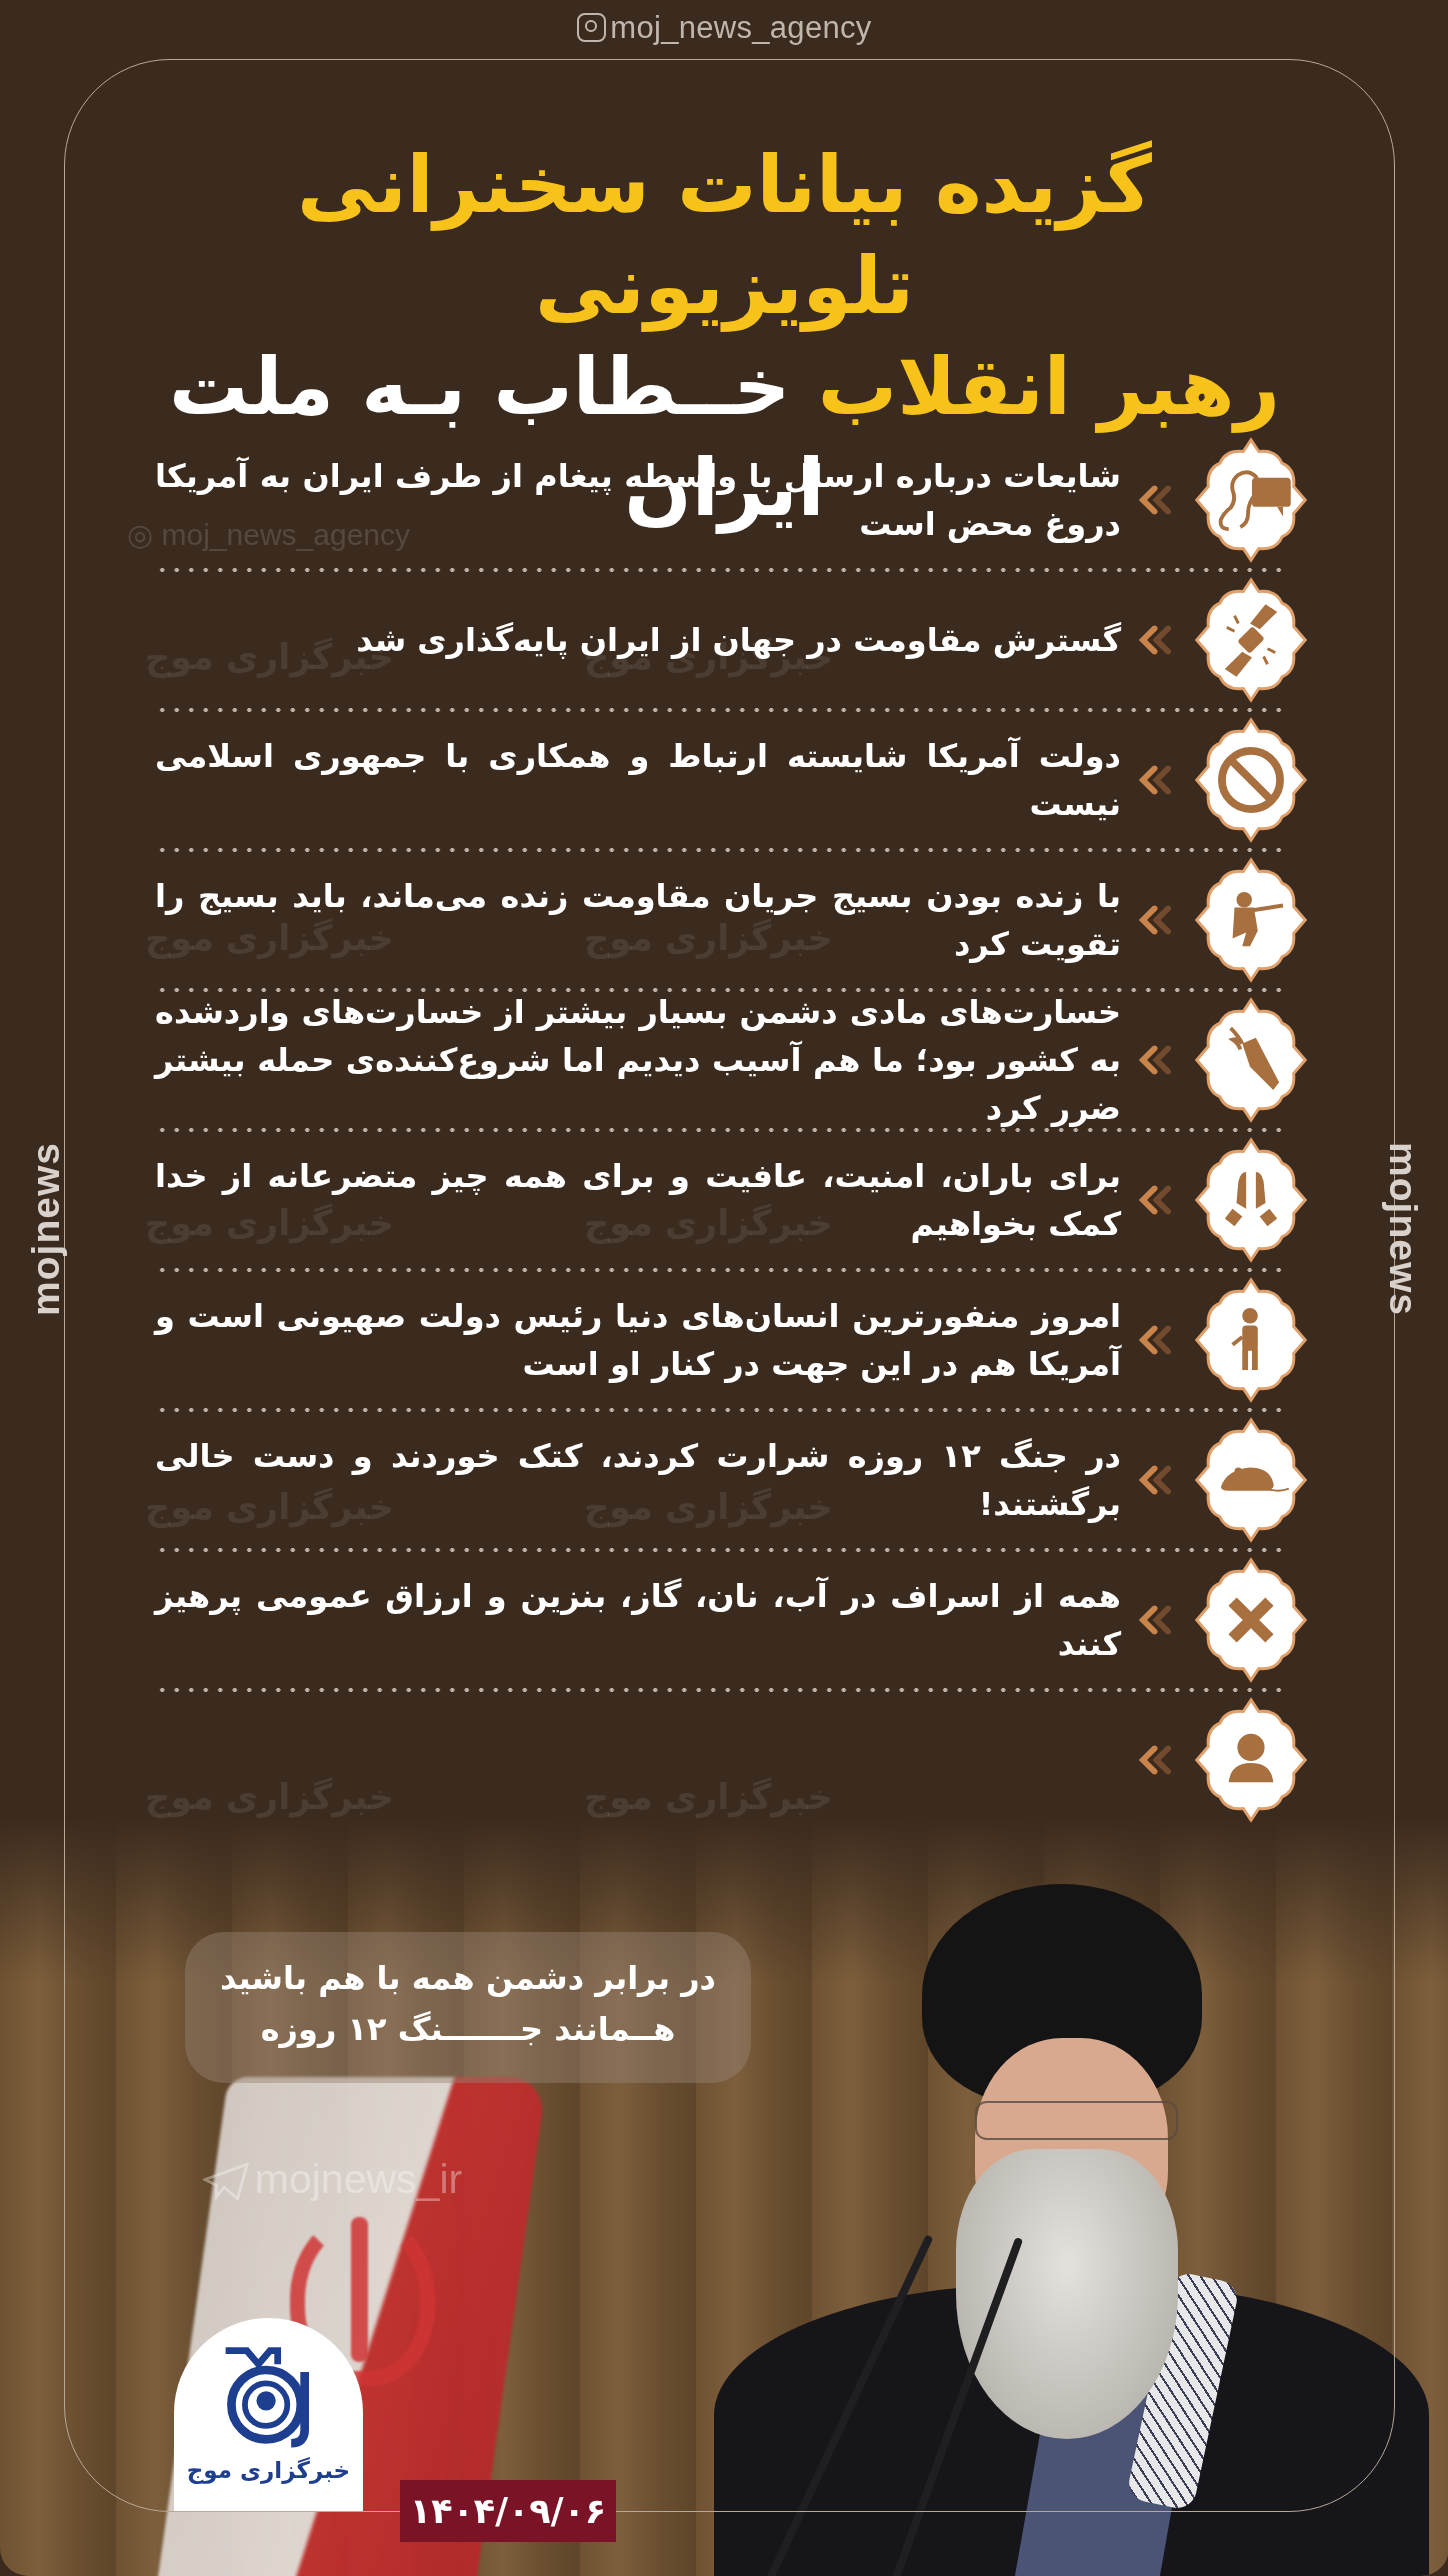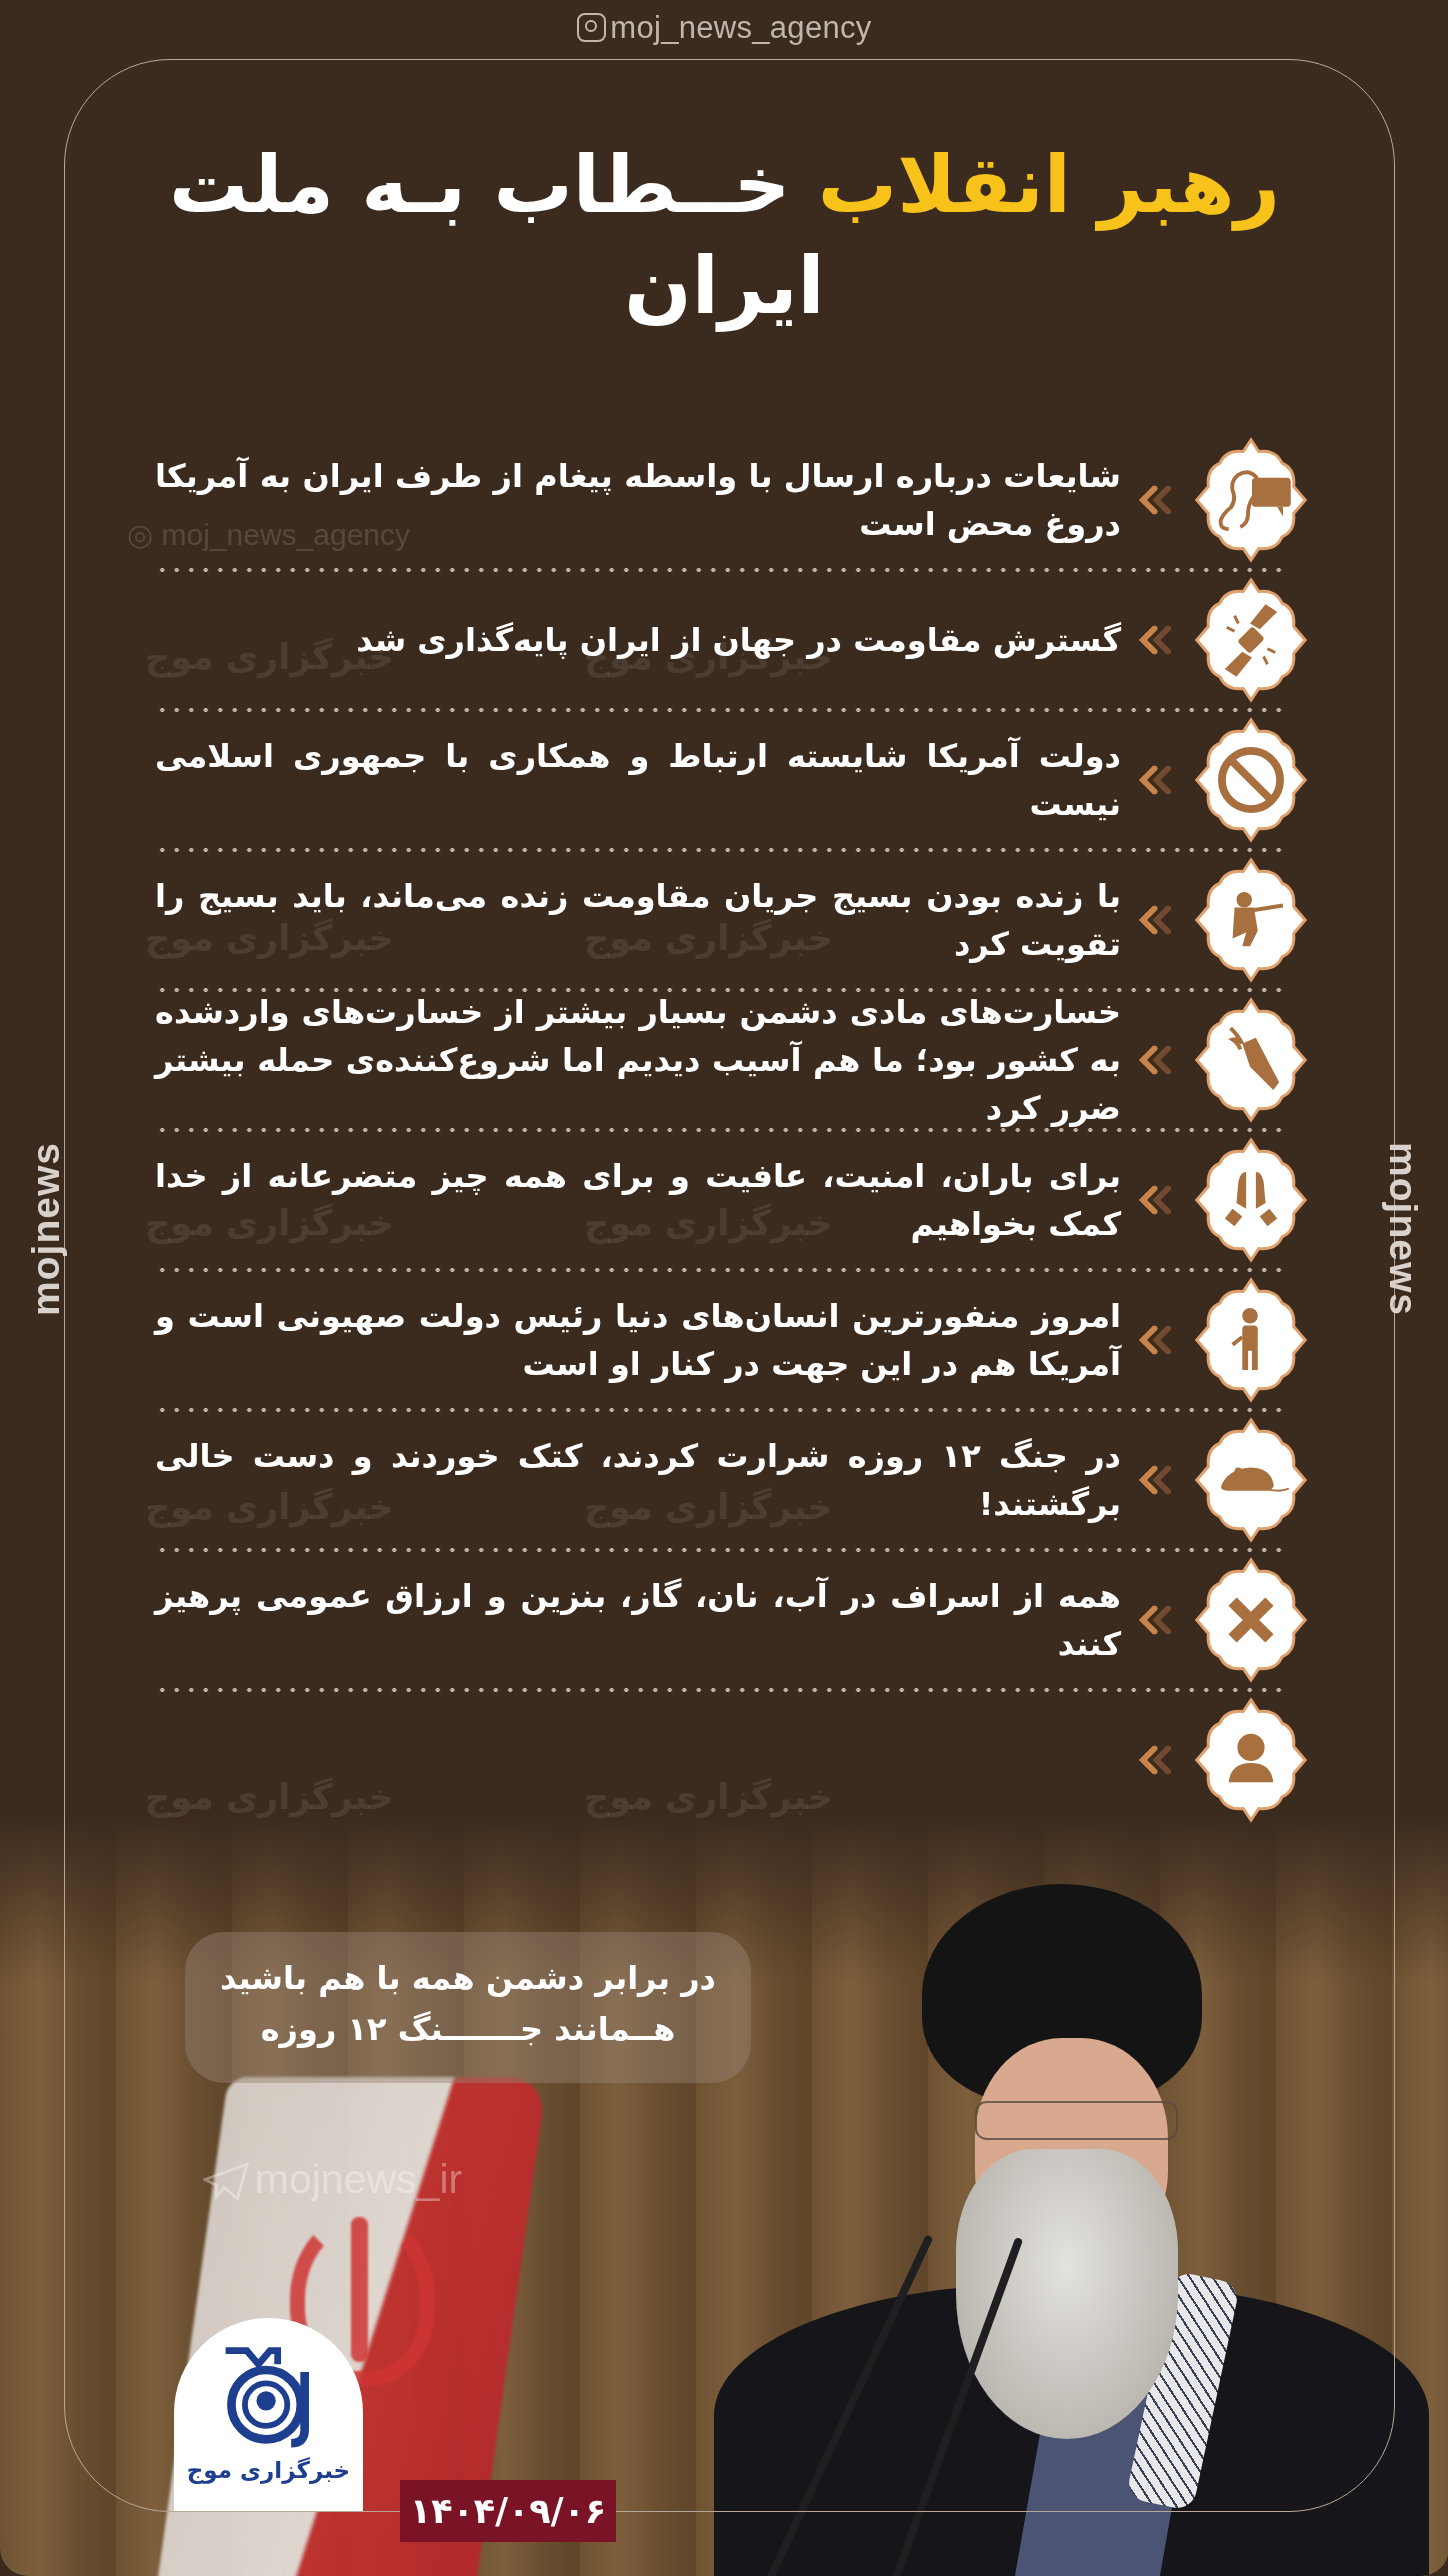--- a/index.html
+++ b/index.html
@@ -100,20 +100,21 @@
   <div class="frame"></div>
 
   <div class="top-handle">
     <span class="ig"></span><span>moj_news_agency</span>
   </div>
 
   <div class="side-label side-left">mojnews</div>
   <div class="side-label side-right">mojnews</div>
 
   <div class="title">
+    <span class="l1">گزیده بیانات سخنرانی تلویزیونی</span>
     <span class="l2">
       <span class="y">رهبر انقلاب</span>
       <span class="w">خــطاب بـه ملت ایران</span>
     </span>
   </div>
 
   <div class="wm-ig">◎ <span>moj_news_agency</span></div>
   <div class="wm-moj" style="left:145px;top:637px">خبرگزاری موج</div>
   <div class="wm-moj" style="left:584px;top:637px">خبرگزاری موج</div>
   <div class="wm-moj" style="left:145px;top:918px">خبرگزاری موج</div>

